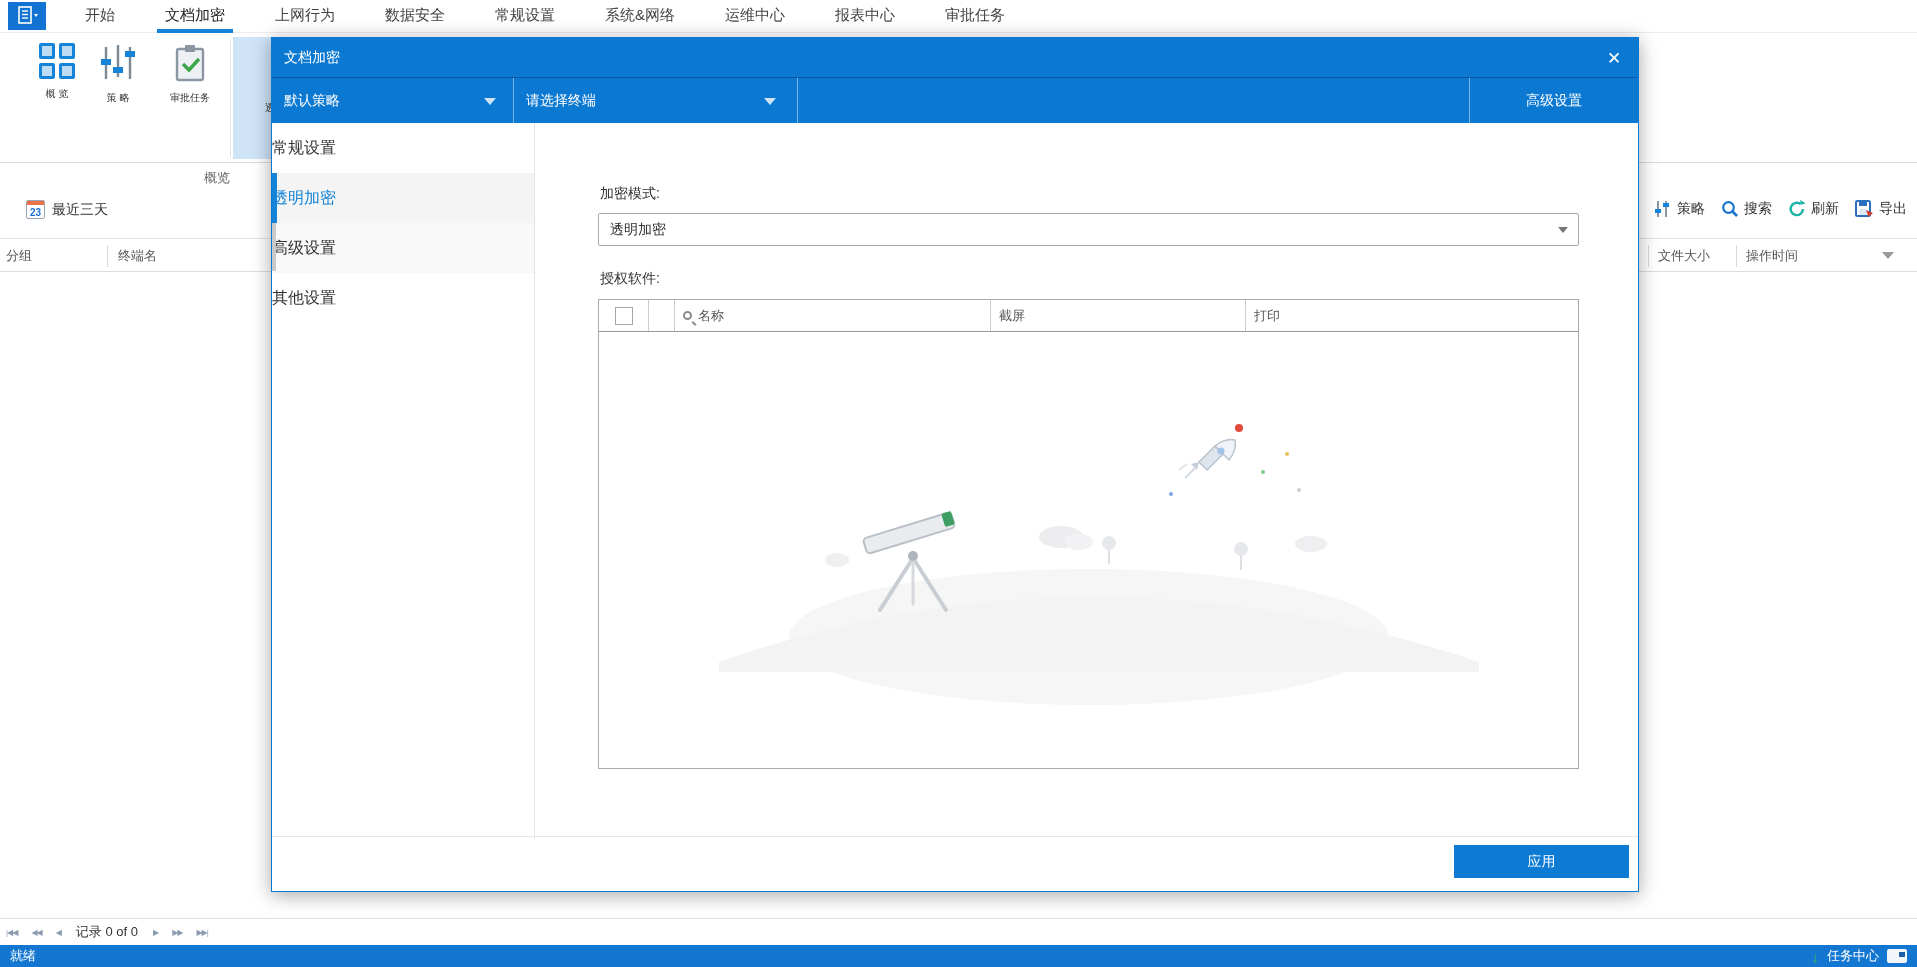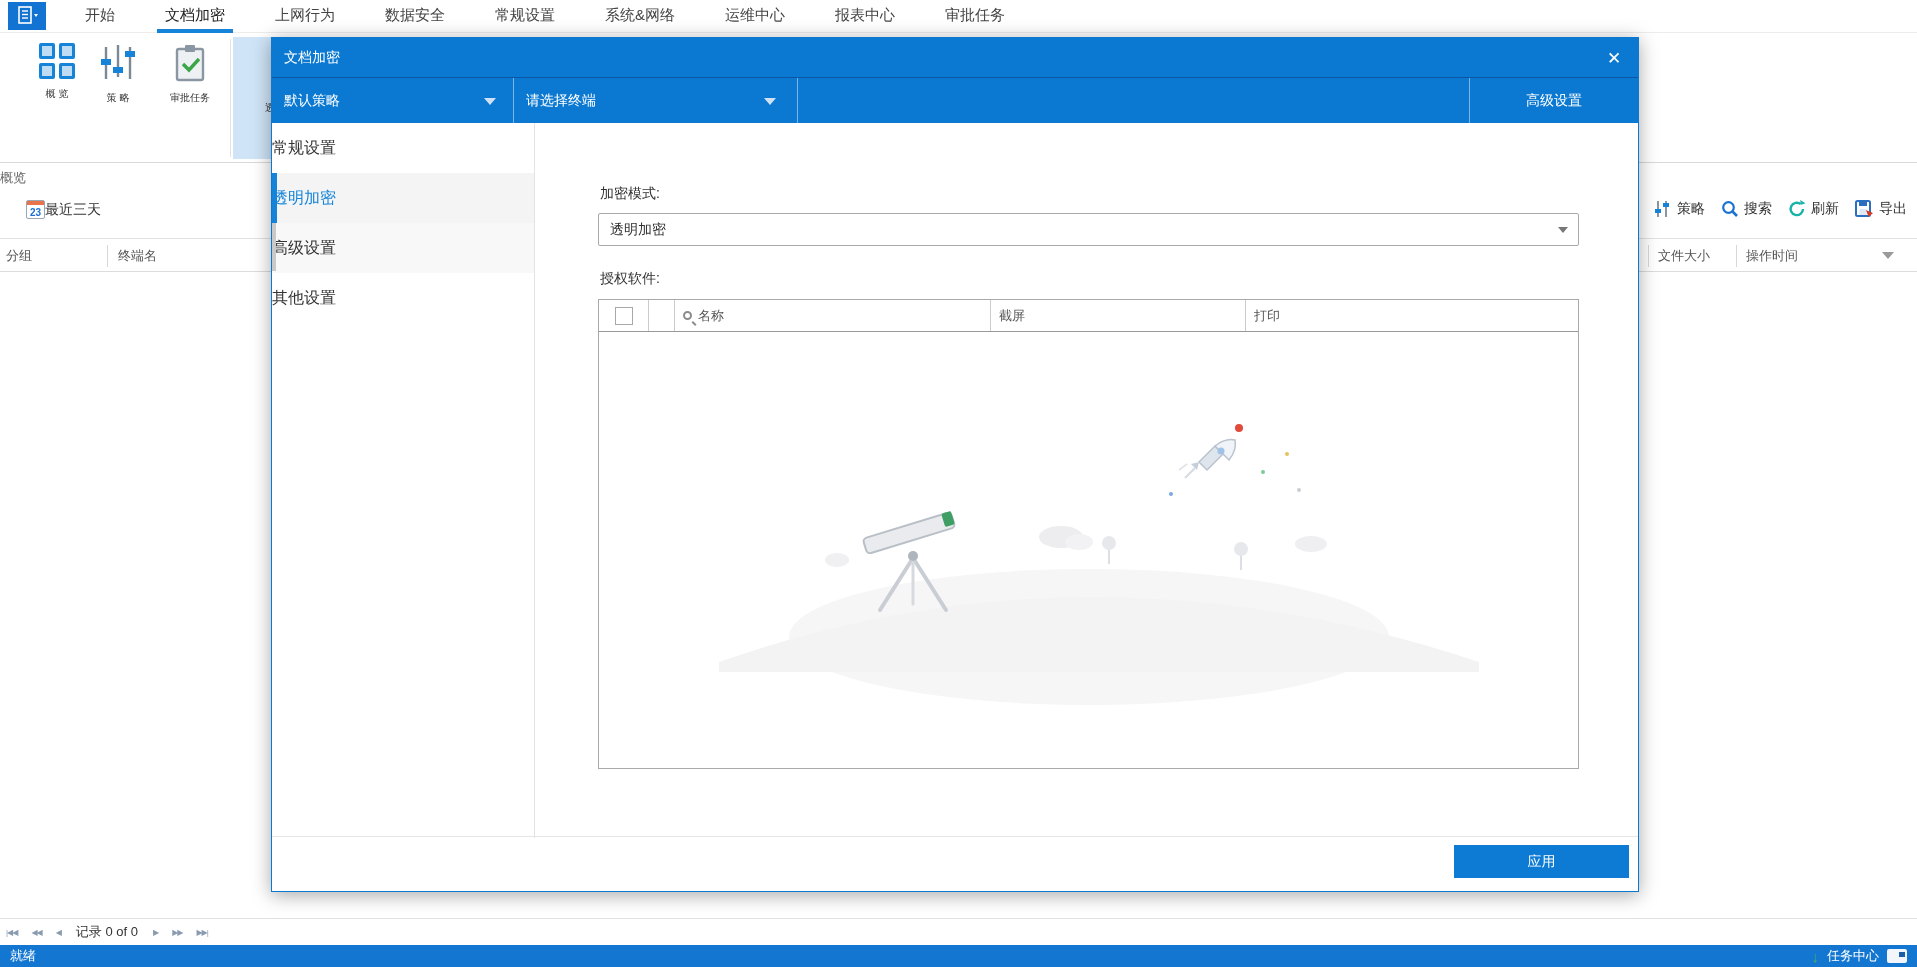--- a/index.html
+++ b/index.html
@@ -13,30 +13,30 @@
   .nav { display:flex; margin-left:83px; gap:46px; }
   .nav-item { font-size:15px; color:#444; padding:7px 2px 8px; cursor:pointer; position:relative; white-space:nowrap; }
   .nav-item.active { color:#222; }
   .nav-item.active::after { content:""; position:absolute; left:-6px; right:-6px; bottom:0; height:4px; background:#1584d8; }
   
   .ribbon { position:absolute; left:0; top:33px; width:1917px; height:130px; background:#fff;
     border-bottom:1px solid #d9d9d9; z-index:1; }
   .rb-btn { position:absolute; top:4px; height:104px; display:flex; flex-direction:column;
     align-items:center; justify-content:flex-start; padding-top:6px; cursor:pointer; }
   .rb-label { font-size:10px; color:#333; margin-top:8px; white-space:nowrap; }
-  .rb-group-label { position:absolute; left:0; top:136px; width:230px; text-align:left;
+  .rb-group-label { position:absolute; left:0; top:136px; width:230px; text-align:right;
     font-size:13px; color:#666; }
   .rb-sep { position:absolute; left:230px; top:6px; width:1px; height:118px; background:#e3e3e3; }
   .rb-active { position:absolute; left:233px; top:4px; width:104px; height:122px; background:#cfe4f7; }
   .grid-icon { display:grid; grid-template-columns:16px 16px; grid-template-rows:16px 16px; gap:4px; }
   .grid-icon span { border:3px solid #1584d8; background:#bfdcf5; border-radius:2px; }
   
   .bgmain { position:absolute; left:0; top:164px; width:1917px; height:754px; background:#fff; z-index:0; }
   .filter-row { position:absolute; left:0; top:30px; width:1917px; height:40px; }
-  .date-filter { position:absolute; left:26px; top:6px; display:flex; align-items:center; 
+  .date-filter { position:absolute; left:26px; top:6px; display:flex; align-items:center; gap:7px;
     font-size:14px; color:#333; cursor:pointer; }
   .cal { width:19px; height:19px; border:1px solid #9aa7b5; border-radius:2px; background:#fff; position:relative;
     font-size:10px; color:#1a6fd0; display:flex; align-items:flex-end; justify-content:center; font-weight:bold; }
   .cal::before { content:""; position:absolute; top:0; left:0; right:0; height:4px; background:#e8734a; }
   .right-tools { position:absolute; right:10px; top:6px; display:flex; align-items:center; gap:16px;
     font-size:14px; color:#333; }
   .tool { display:flex; align-items:center; gap:5px; cursor:pointer; white-space:nowrap; }
   .bg-thead { position:absolute; left:0; top:74px; width:1917px; height:34px; border-top:1px solid #e2e2e2;
     border-bottom:1px solid #dcdcdc; font-size:13px; color:#555; }
   .bg-th { position:absolute; top:8px; white-space:nowrap; cursor:pointer; }

